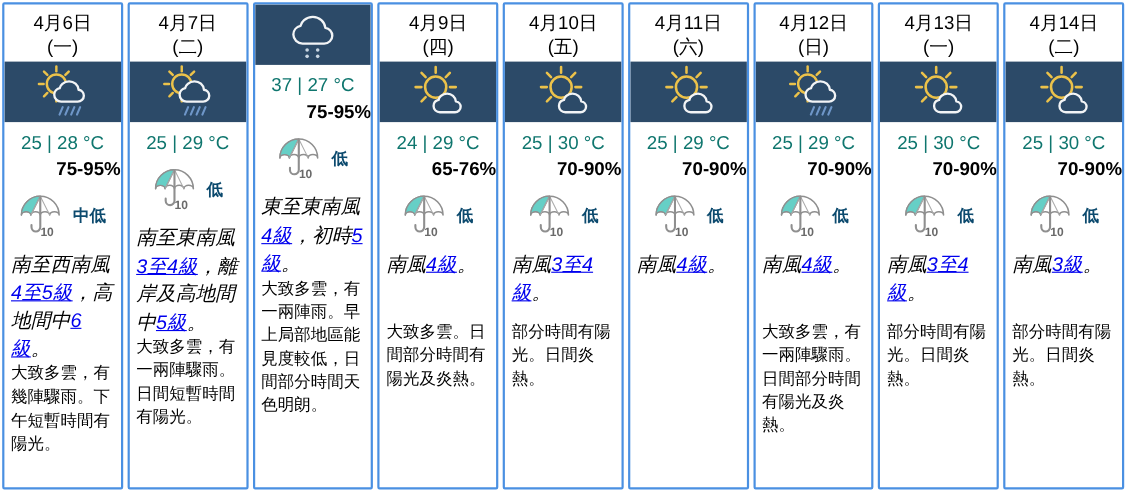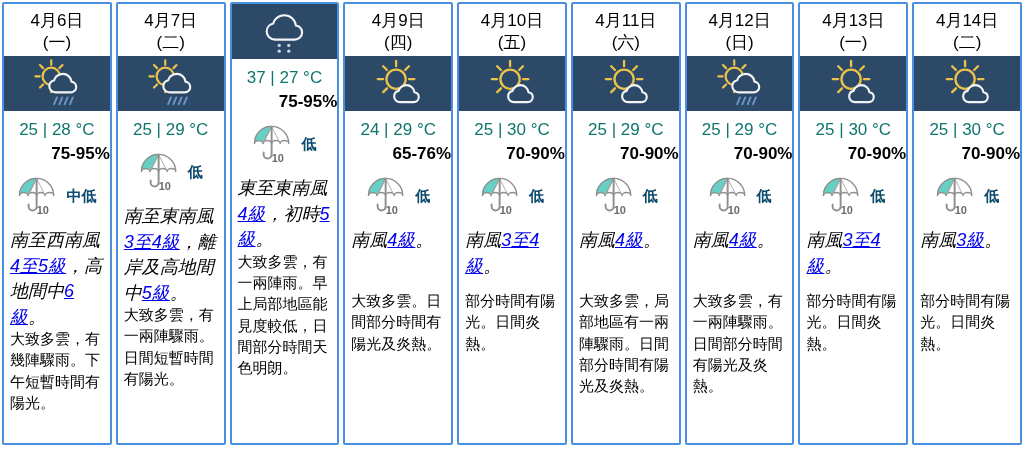--- a/index.html
+++ b/index.html
@@ -216,21 +216,20 @@
     <div class="temp">25 | 29 °C</div>
     <div class="hum">70-90%</div>
     <div class="psr-row">
       <svg class="psr" viewBox="0 0 46 42">
         <use href="#icon-umbrella"></use>
         <text class="badge" x="27" y="40" text-anchor="middle">10</text>
       </svg>
       <span class="psr-label">低</span>
     </div>
     <p class="wind"><span>南風</span><a href="#">4級</a><span>。</span></p>
-    <p class="weather">大致多雲，局部地區有一兩陣驟雨。日間部分時間有陽光及炎熱。</p>
   </section>
 
   <section class="card">
     <header class="head">
       <div>4月12日</div>
       <div>(日)</div>
     </header>
     <div class="banner">
       <svg class="wx" viewBox="0 0 64 52">
           <use href="#icon-sun-cloud-rain"></use>

